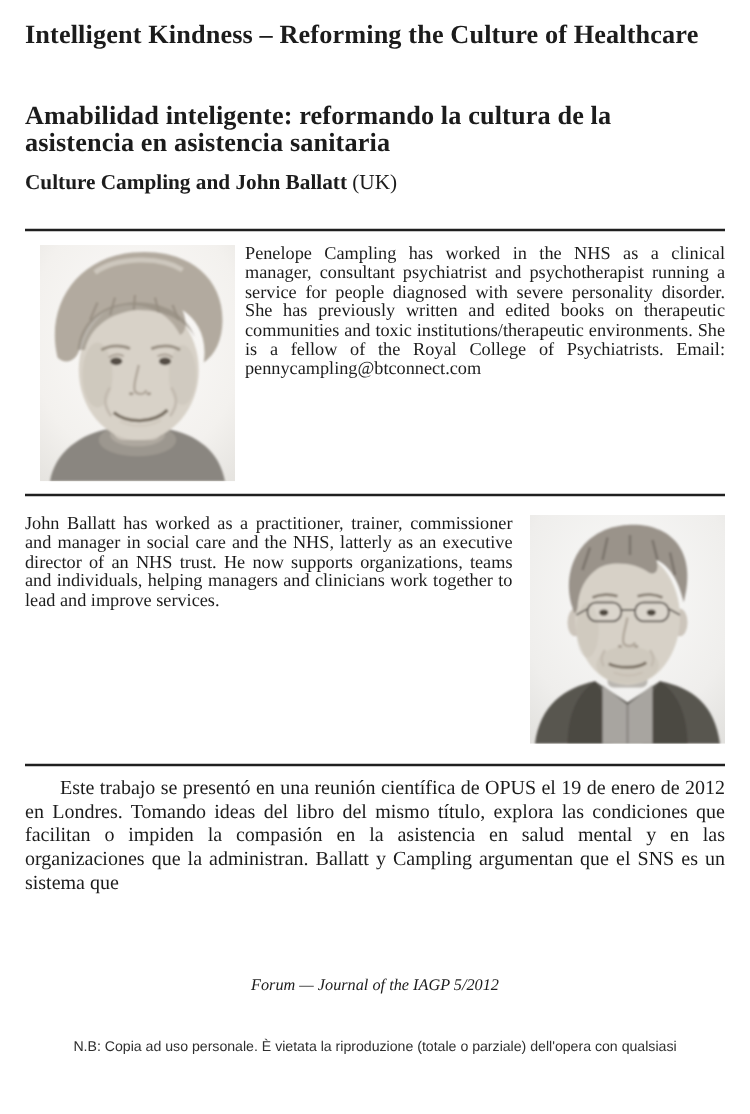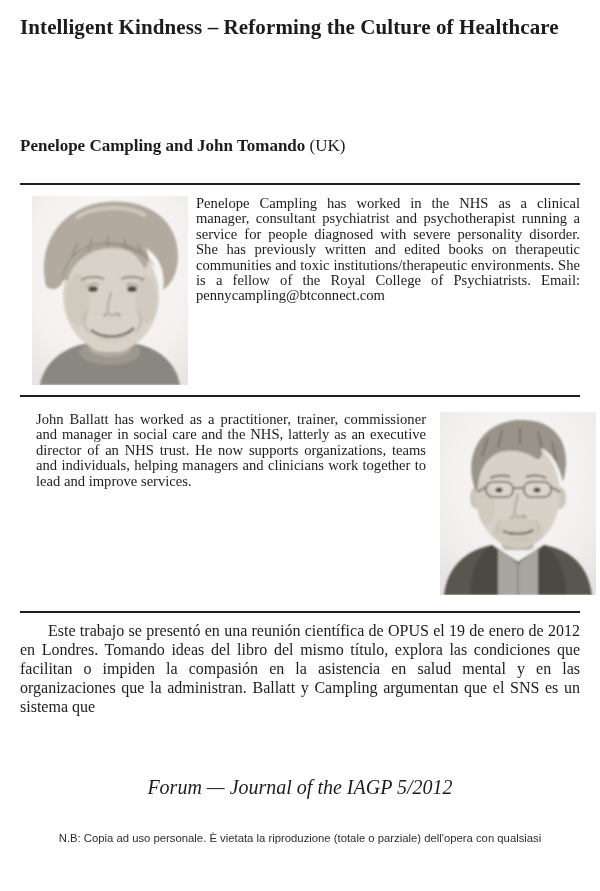--- a/index.html
+++ b/index.html
@@ -41,21 +41,21 @@
     height: 0;
     border: 0;
     border-top: 2px solid #1f1f1f;
     margin: 0;
   }
   .rule-1 { top: 183px; }
   .rule-2 { top: 395px; }
   .rule-3 { top: 611px; }
   .bio-sec { position: absolute; display: flex; }
   .sec-penelope { top: 196px; left: 32px; width: 548px; gap: 8px; }
-  .sec-john { top: 412px; left: 36px; width: 560px; gap: 14px; }
+  .sec-john { top: 412px; left: 20px; width: 560px; gap: 14px; }
   .bio-text {
     margin: 0;
     flex: 1;
     font-size: 14.6px;
     line-height: 15.4px;
     text-align: justify;
     overflow-wrap: anywhere;
   }
   figure.photo { margin: 0; flex: 0 0 auto; line-height: 0; }
   .resumen {
@@ -77,43 +77,44 @@
     text-align: justify;
     text-indent: 28px;
   }
   .journal-line {
     position: absolute;
     top: 779px;
     left: 0;
     width: 600px;
     text-align: center;
     font-style: italic;
-    font-size: 20px;
+    font-size: 13px;
     line-height: 17px;
   }
   .copyright {
     position: absolute;
     top: 832px;
     left: 0;
     width: 600px;
     text-align: center;
     font-family: "Liberation Sans", sans-serif;
     font-size: 11.3px;
     line-height: 13.5px;
     color: #2e2e2e;
   }
 </style>
 </head>
 <body>
 
 <div class="page">
 
   <h1 class="title title-en">Intelligent Kindness – Reforming the Culture of Healthcare</h1>
-
-  <p class="authors"><span class="names">Penelope Campling and John Tomando</span><span> (UK)</span></p>
+  <h1 class="title title-es">Amabilidad inteligente: reformando la cultura de la asistencia en asistencia sanitaria</h1>
+
+  <p class="authors"><span class="names">Culture Campling and John Ballatt</span><span> (UK)</span></p>
 
   <hr class="rule rule-1">
 
   <section class="bio-sec sec-penelope">
     <figure class="photo">
       <svg width="156" height="189" viewBox="0 0 156 189" xmlns="http://www.w3.org/2000/svg">
         <defs>
           <radialGradient id="pbg" cx="50%" cy="38%" r="78%">
             <stop offset="0%" stop-color="#fcfbfa"></stop>
             <stop offset="70%" stop-color="#f3f1ee"></stop>

